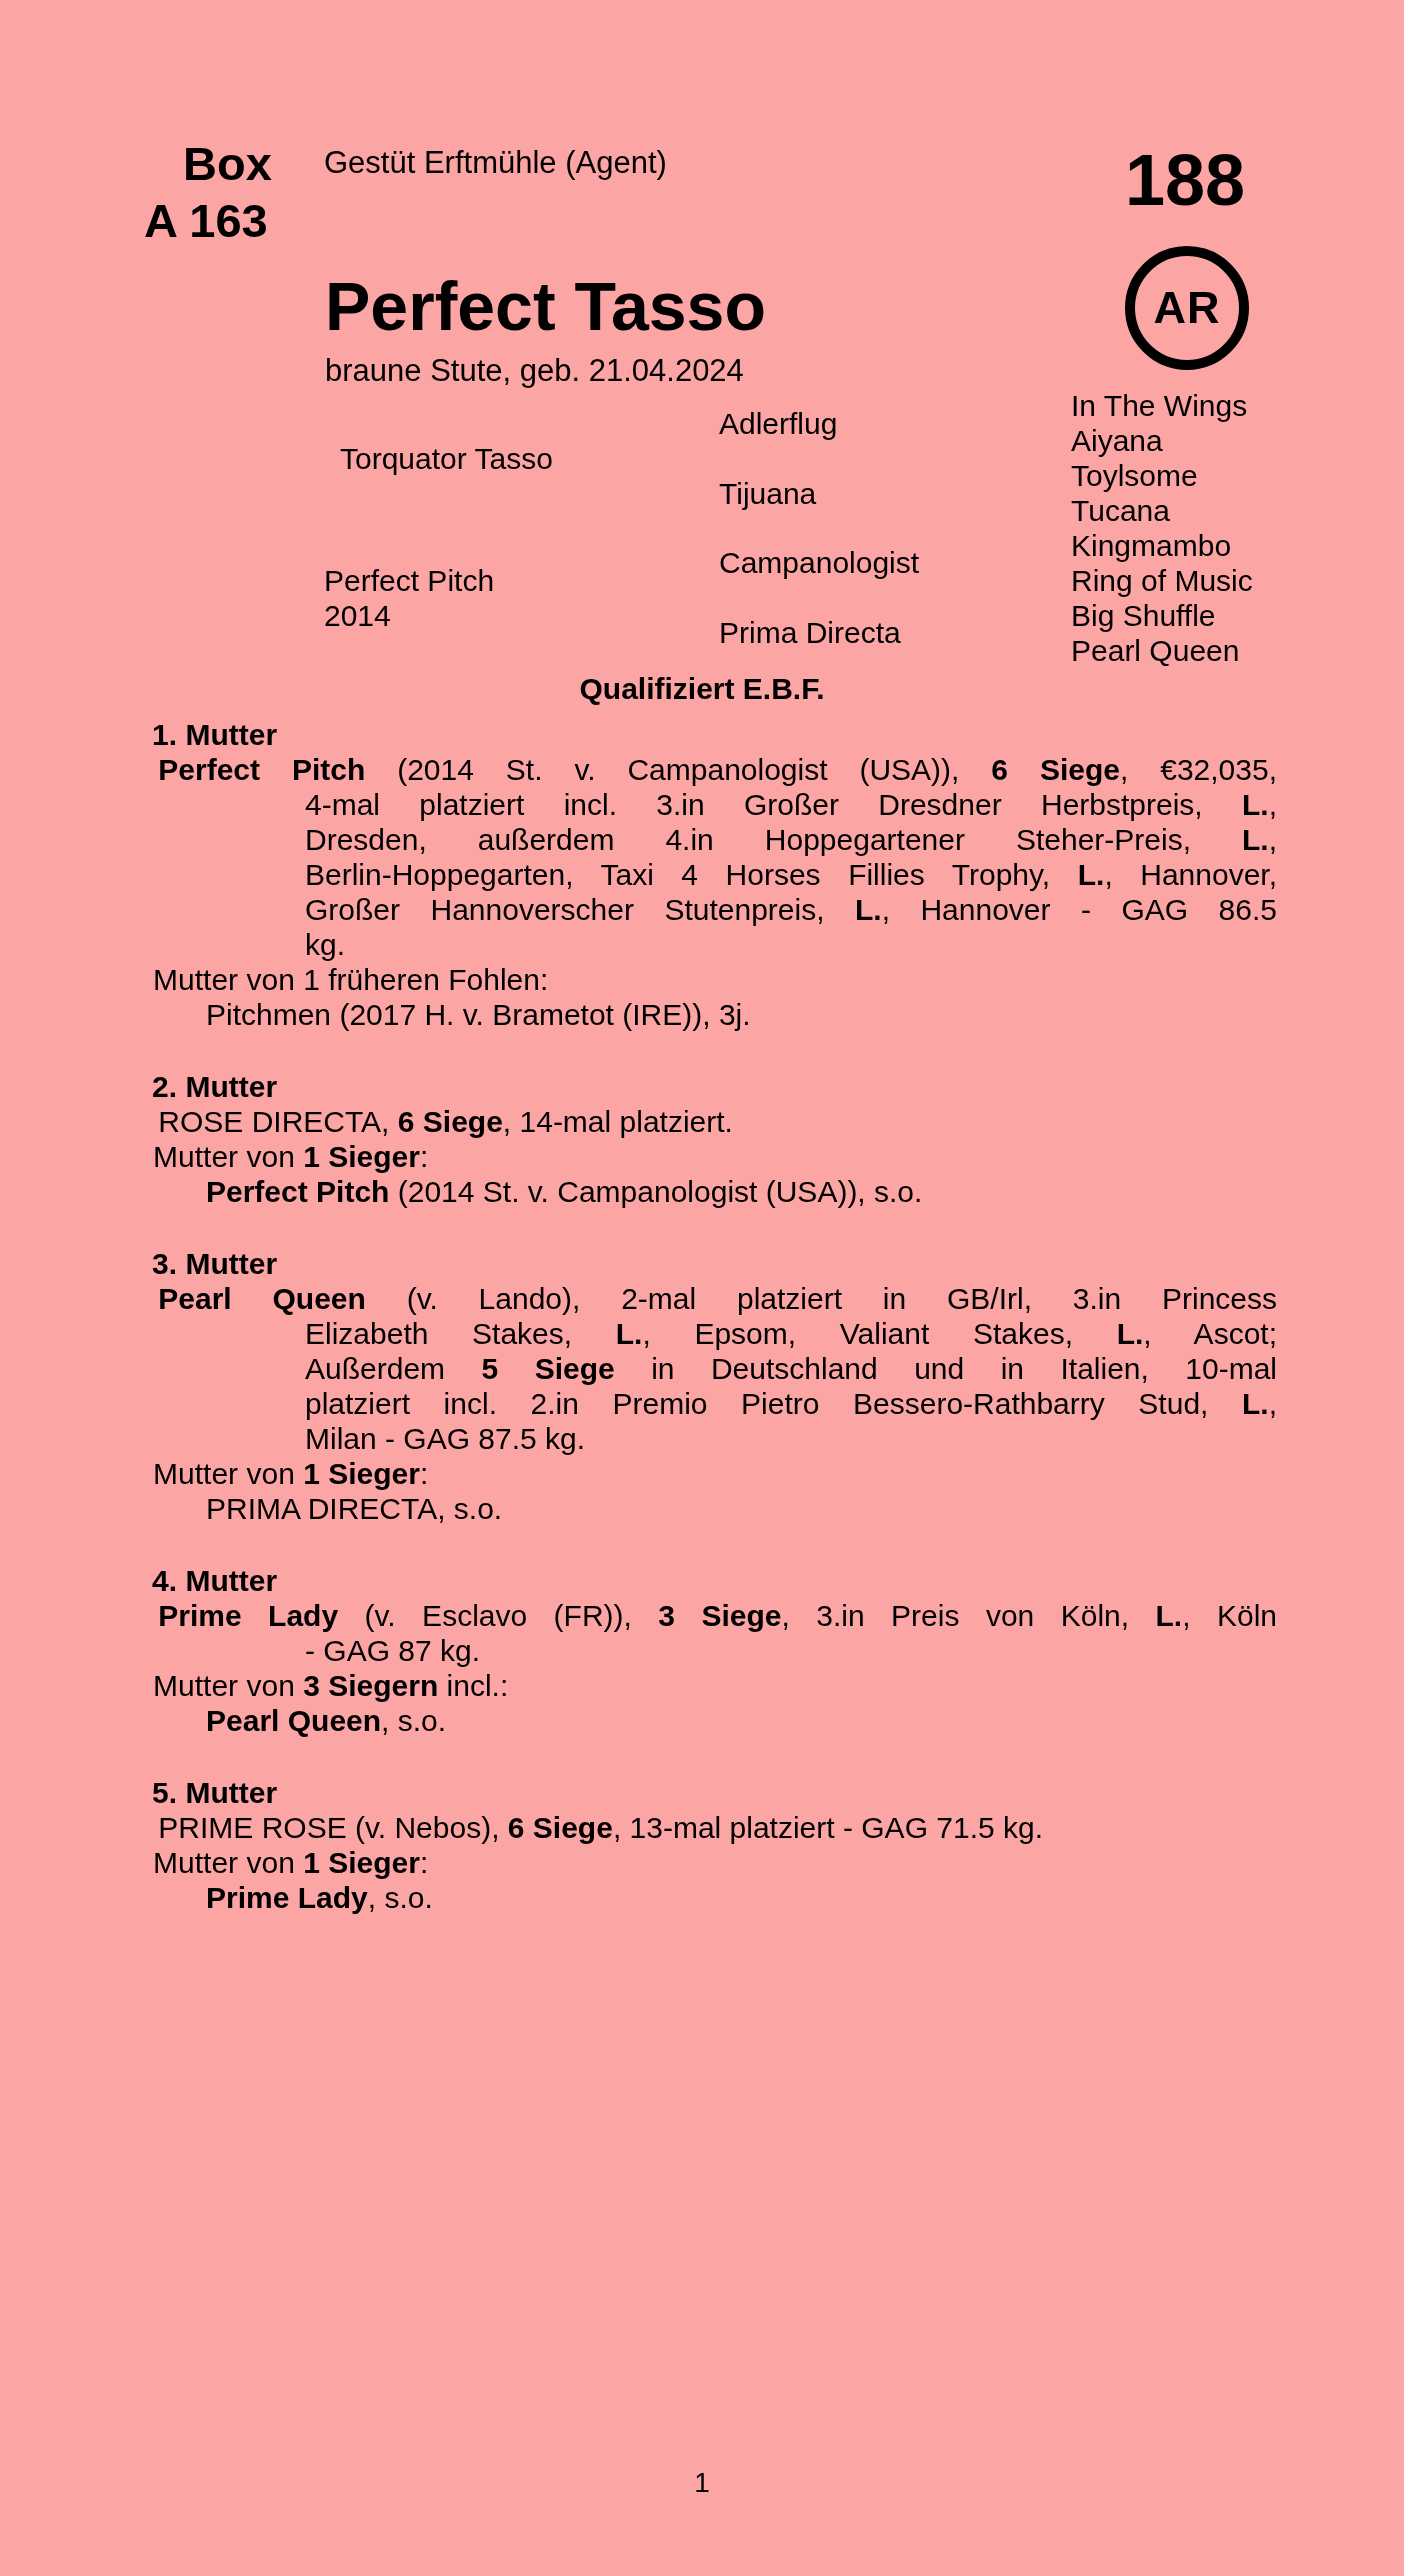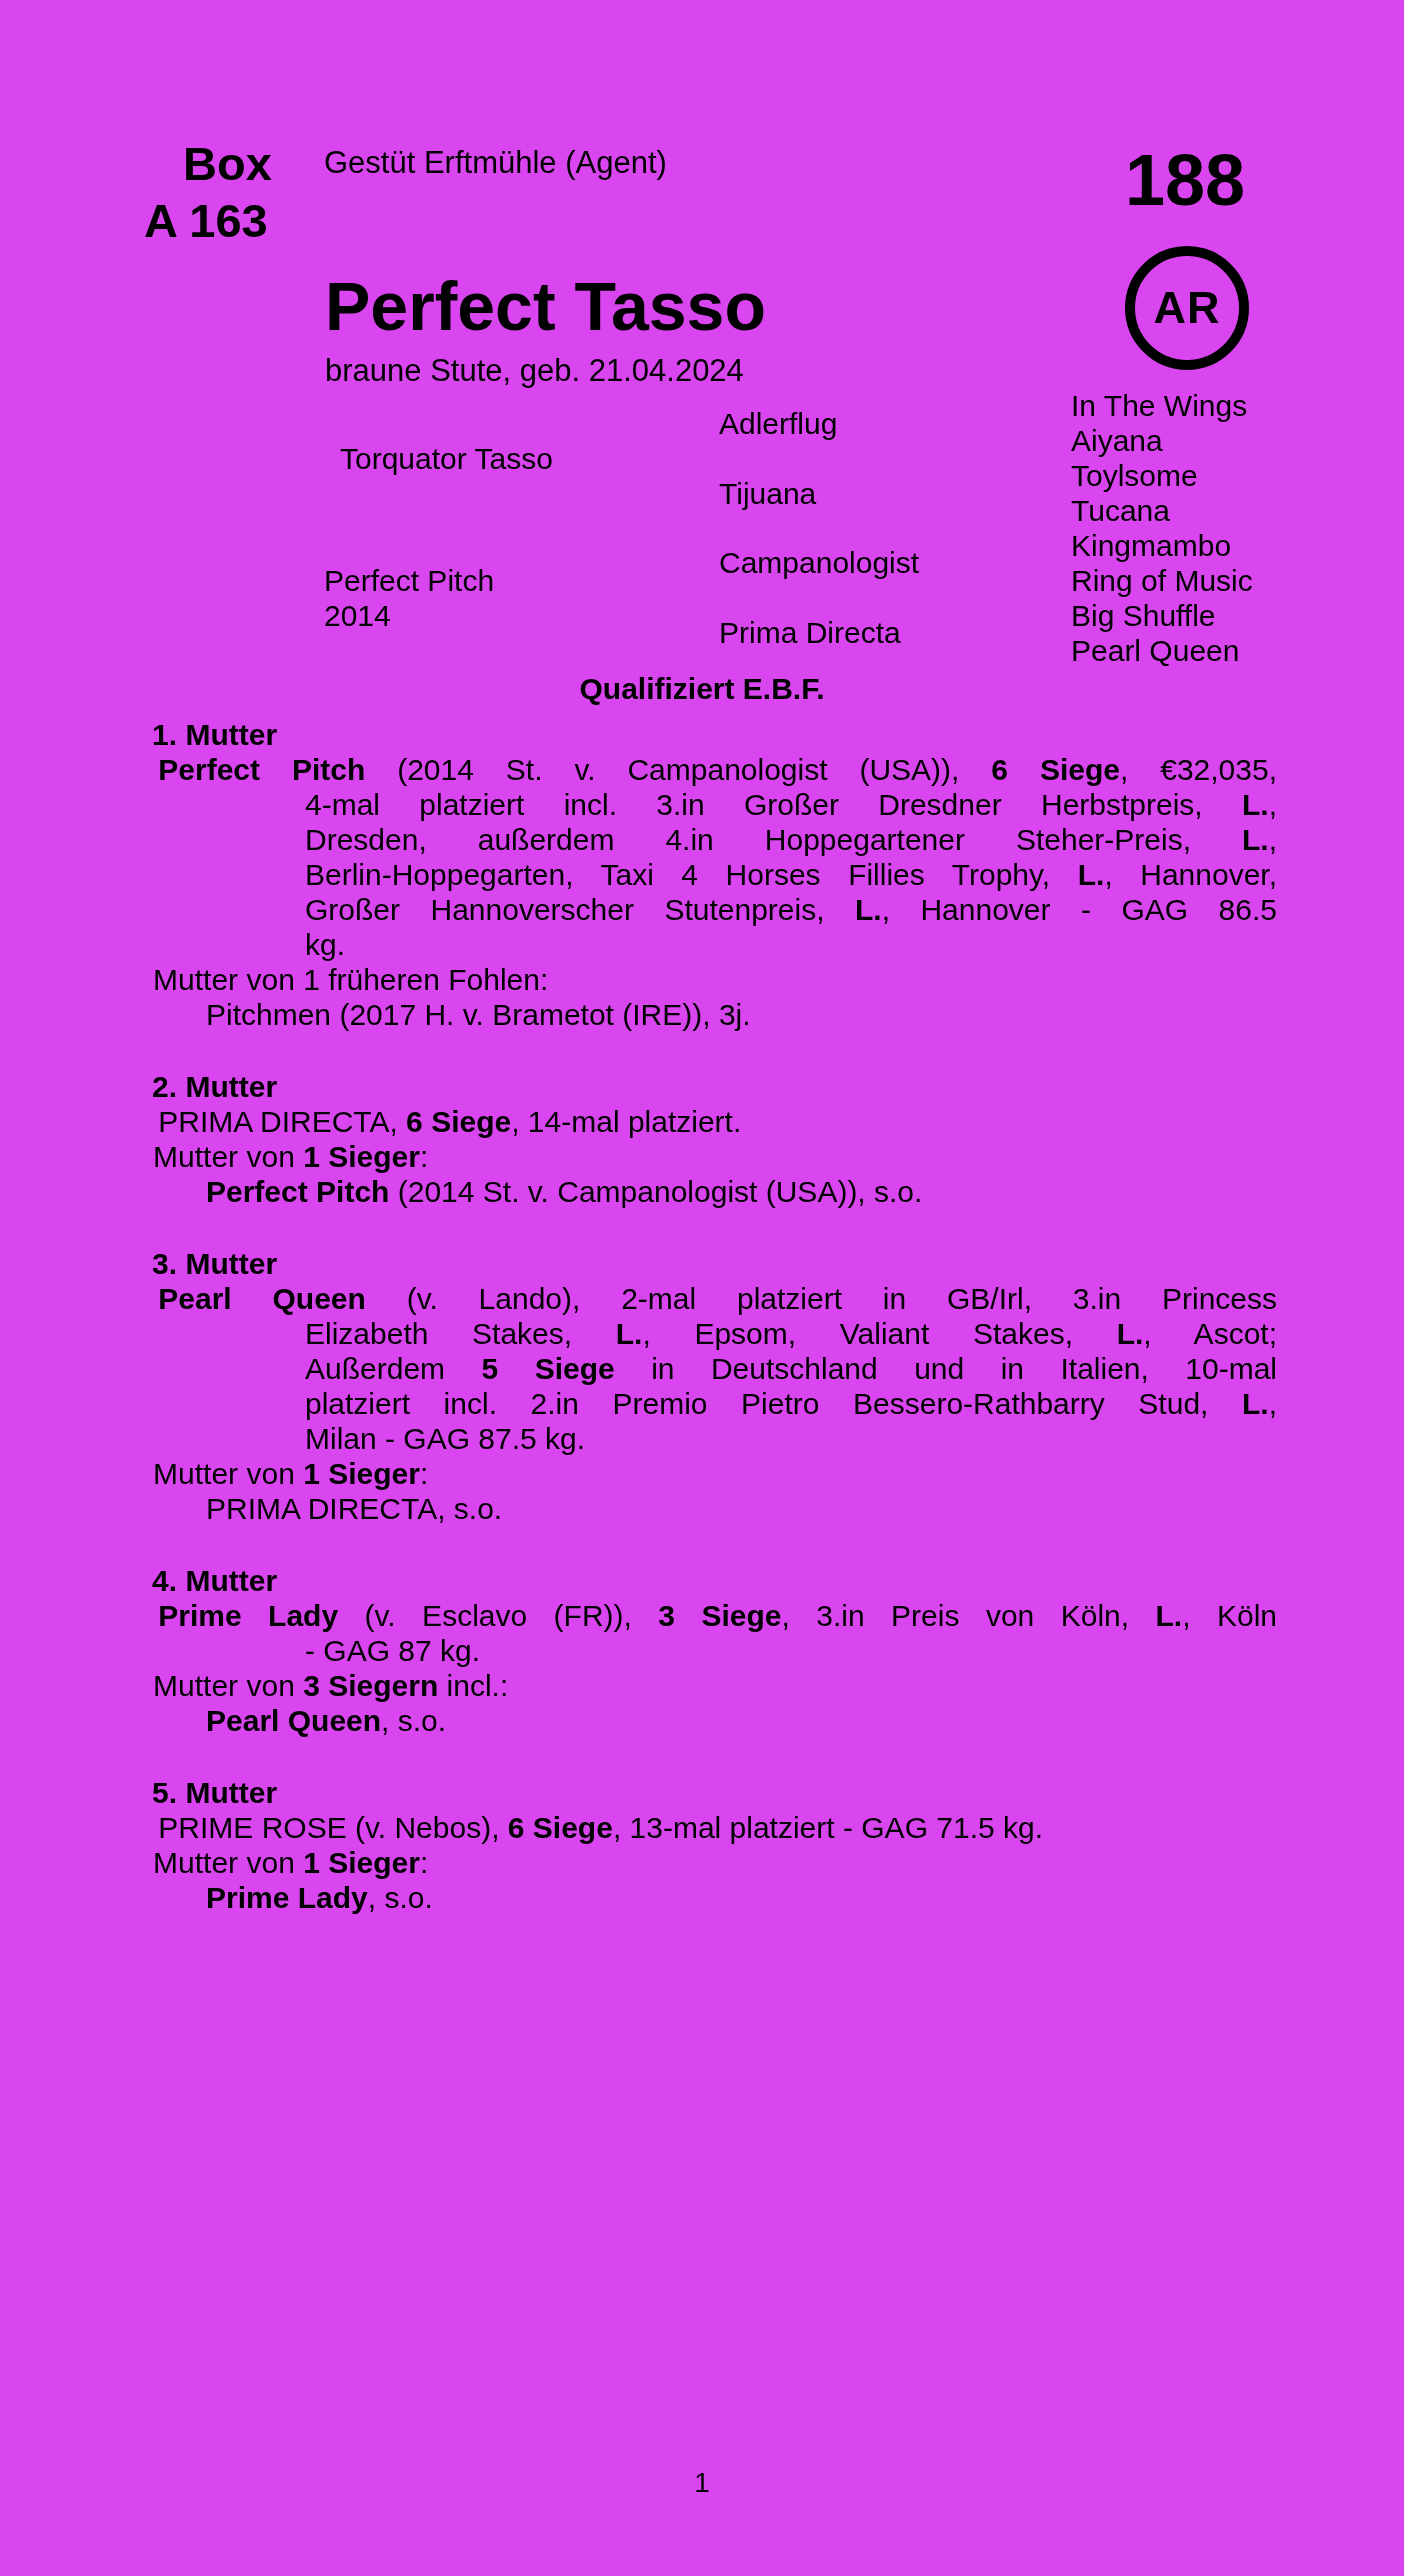--- a/index.html
+++ b/index.html
@@ -1,20 +1,20 @@
 <!DOCTYPE html>
 <html style="font-size:8.2px"><head>
 <meta charset="utf-8">
 <style>
   html, body { margin: 0; padding: 0; background: #e8e8e8; }
   #page {
     position: relative;
     width: 1404px;
     height: 2576px;
-    background: #d946ef;
+    background: #fca5a5;
     color: #000000;
     font-family: "Liberation Sans", "DejaVu Sans", sans-serif;
     overflow: hidden;
   }
   .abs { position: absolute; }
   .b { font-weight: bold; }
 
   
   .box-label   { left: 183px;  top: 135px;  font-size: 47px;  font-weight: bold; line-height: 57px; }
   .box-number  { left: 144px;  top: 192px;  font-size: 47px;  font-weight: bold; line-height: 57px; }
@@ -107,21 +107,21 @@
         <div class="line hang just"><span>4-mal platziert incl. 3.in Großer Dresdner Herbstpreis, </span><span class="b">L.</span><span>,</span></div>
         <div class="line hang just"><span>Dresden, außerdem 4.in Hoppegartener Steher-Preis, </span><span class="b">L.</span><span>,</span></div>
         <div class="line hang just"><span>Berlin-Hoppegarten, Taxi 4 Horses Fillies Trophy, </span><span class="b">L.</span><span>, Hannover,</span></div>
         <div class="line hang just"><span>Großer Hannoverscher Stutenpreis, </span><span class="b">L.</span><span>, Hannover - GAG 86.5</span></div>
         <div class="line hang"><span>kg.</span></div>
         <div class="line flush"><span>Mutter von 1 früheren Fohlen:</span></div>
         <div class="line sub"><span>Pitchmen (2017 H. v. Brametot (IRE)), 3j.</span></div>
       </div>
       <div class="section">
         <div class="sec-heading">2. Mutter</div>
-        <div class="line para-first"><span>PRIMA DIRECTA, </span><span class="b">6 Siege</span><span>, 14-mal platziert.</span></div>
+        <div class="line para-first"><span>ROSE DIRECTA, </span><span class="b">6 Siege</span><span>, 14-mal platziert.</span></div>
         <div class="line flush"><span>Mutter von </span><span class="b">1 Sieger</span><span>:</span></div>
         <div class="line sub"><span class="b">Perfect Pitch</span><span> (2014 St. v. Campanologist (USA)), s.o.</span></div>
       </div>
       <div class="section">
         <div class="sec-heading">3. Mutter</div>
         <div class="line para-first just"><span class="b">Pearl Queen</span><span> (v. Lando), 2-mal platziert in GB/Irl, 3.in Princess</span></div>
         <div class="line hang just"><span>Elizabeth Stakes, </span><span class="b">L.</span><span>, Epsom, Valiant Stakes, </span><span class="b">L.</span><span>, Ascot;</span></div>
         <div class="line hang just"><span>Außerdem </span><span class="b">5 Siege</span><span> in Deutschland und in Italien, 10-mal</span></div>
         <div class="line hang just"><span>platziert incl. 2.in Premio Pietro Bessero-Rathbarry Stud, </span><span class="b">L.</span><span>,</span></div>
         <div class="line hang"><span>Milan - GAG 87.5 kg.</span></div>

